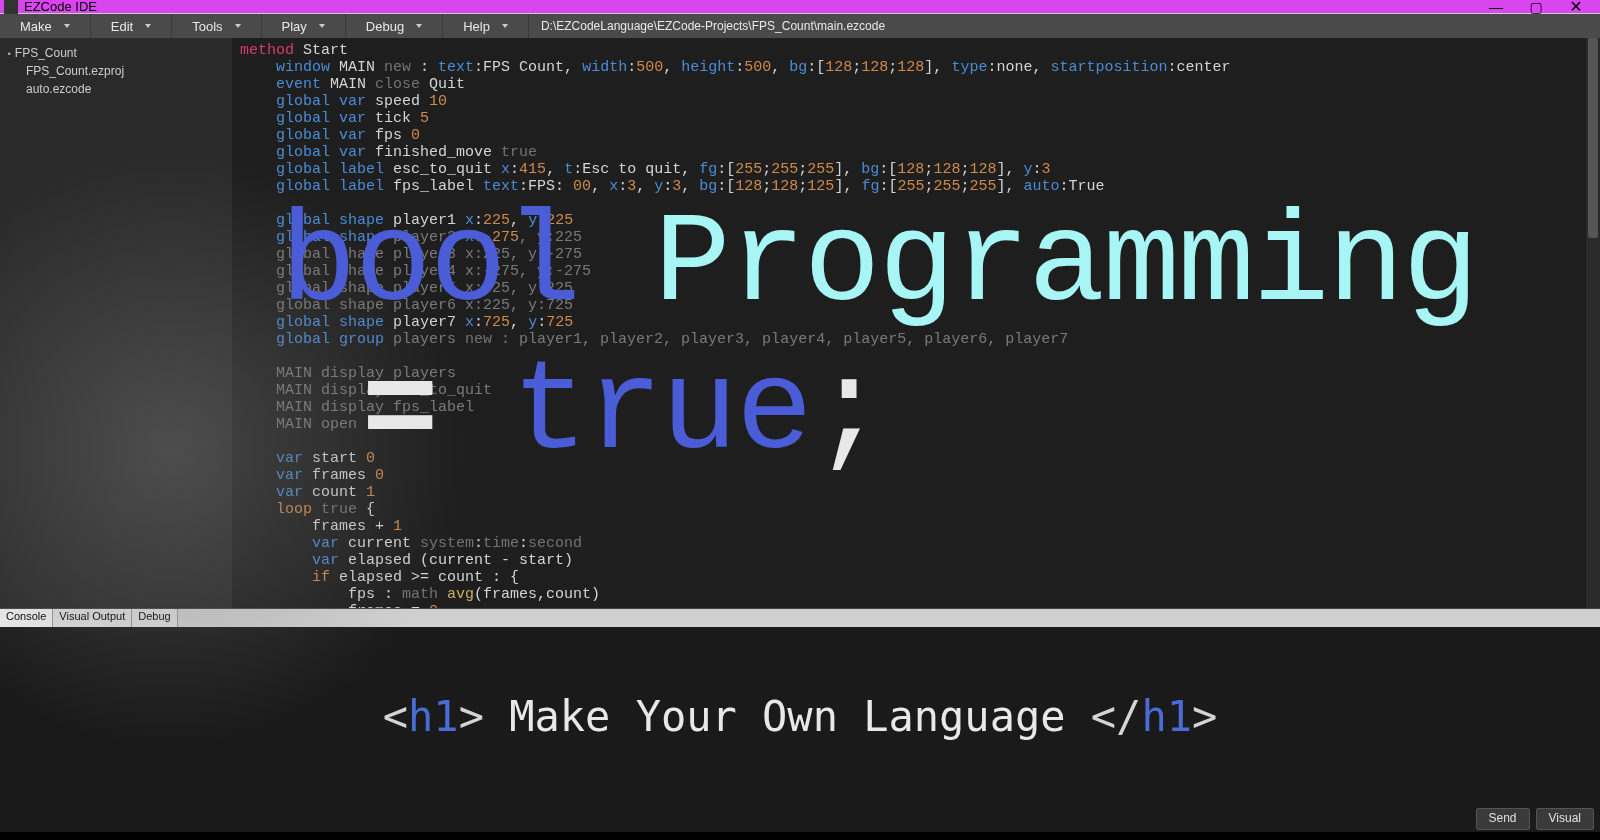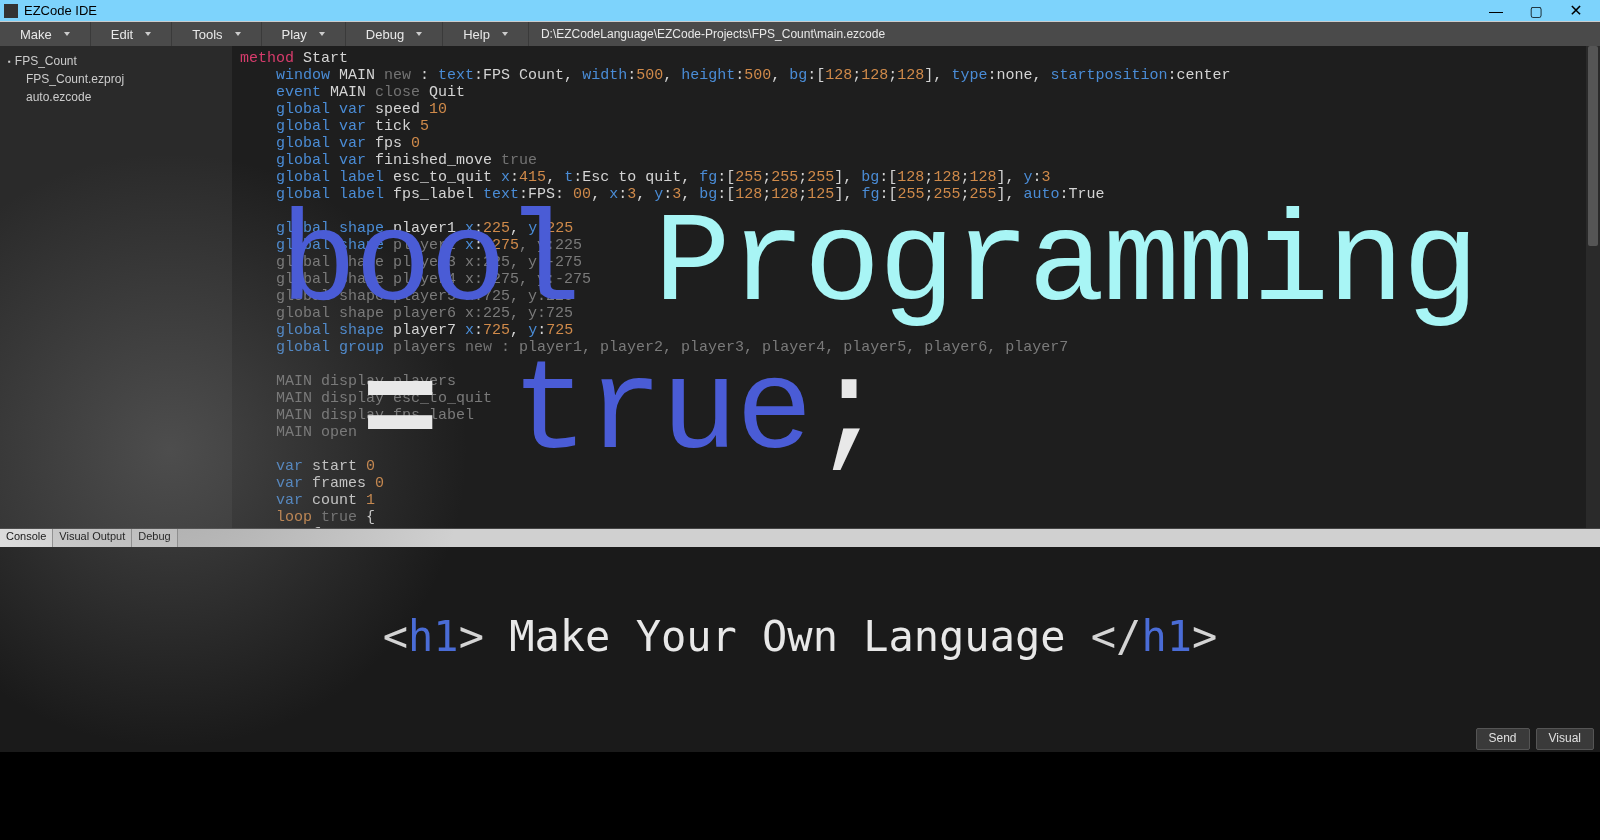--- a/index.html
+++ b/index.html
@@ -8,22 +8,22 @@
   height: 840px;
   background: #000;
   font-family: "Segoe UI", Arial, sans-serif;
   font-size: 13px;
   overflow: hidden;
   position: relative;
 }
 
 
 .titlebar {
-  height: 22px;
-  background: #7dd3fc;
+  height: 14px;
+  background: #d946ef;
   display: flex;
   align-items: center;
   padding: 0 4px;
   color: #000;
   border-bottom: 1px solid #ccc;
 }
 .titlebar .app-icon {
   width: 14px; height: 14px;
   background: #333;
   margin-right: 6px;
@@ -65,21 +65,21 @@
 }
 .menubar .path {
   padding: 0 12px;
   color: #e8e8e8;
   font-size: 12px;
 }
 
 
 .main {
   display: flex;
-  height: 482px;
+  height: 570px;
   background: #1a1a1a;
 }
 
 
 .sidebar {
   width: 232px;
   background: #2a2a2a;
   color: #ccc;
   padding: 6px 0;
   font-size: 12px;

